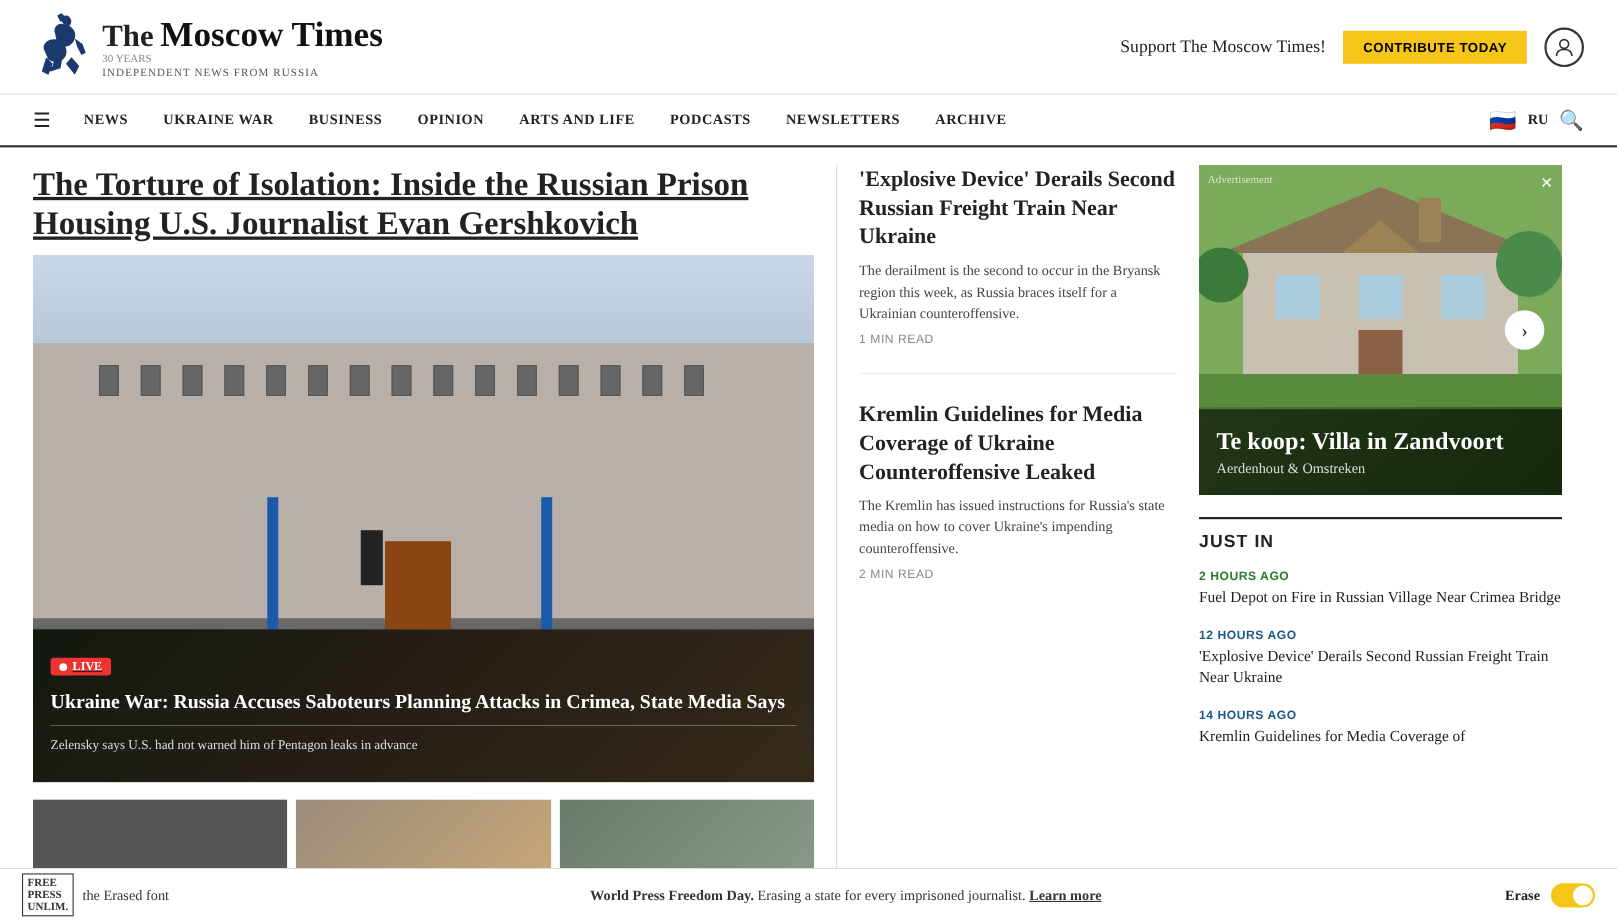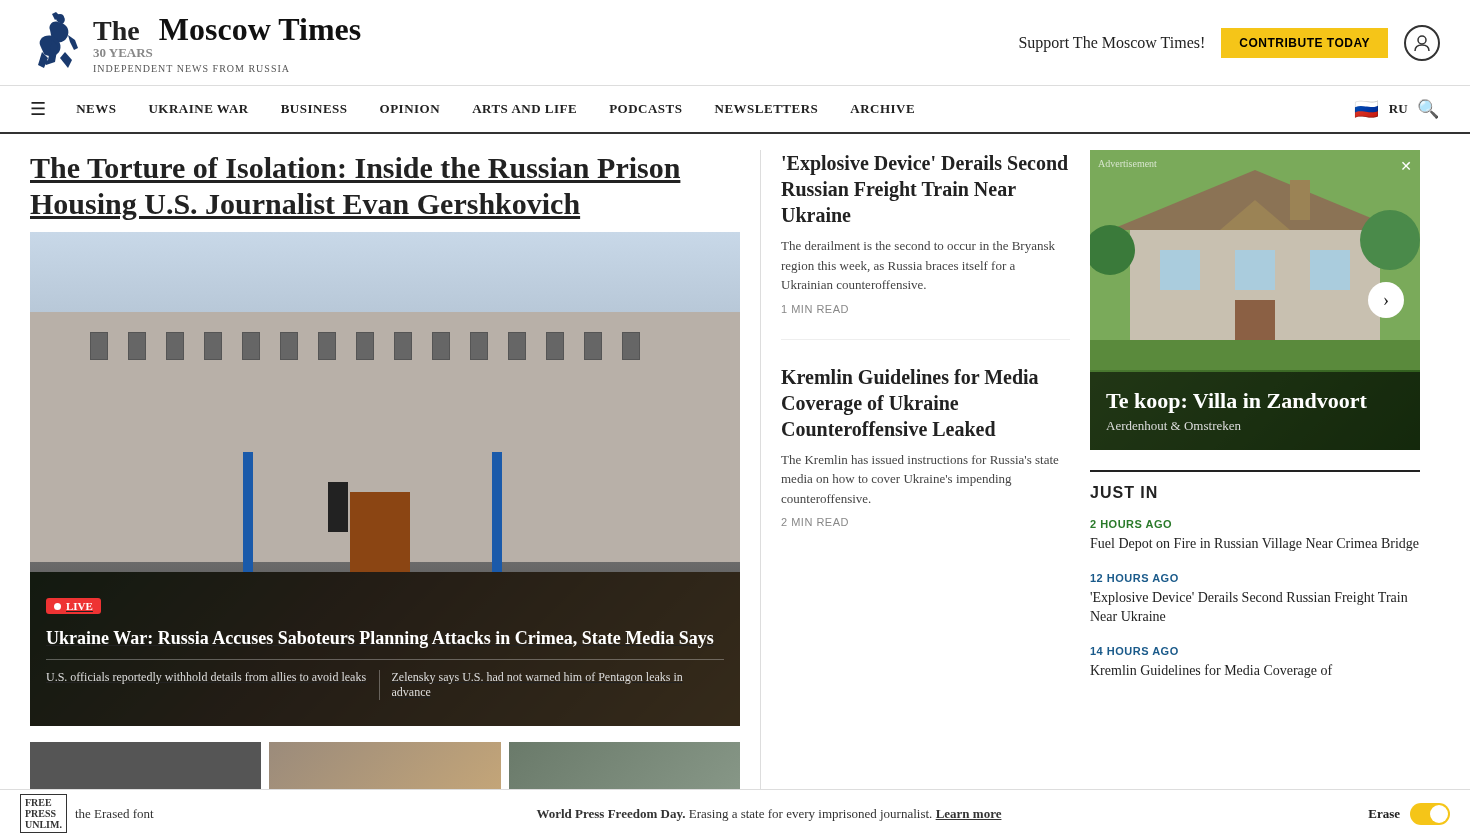--- a/index.html
+++ b/index.html
@@ -108,21 +108,21 @@
       <path d="M38 25 L45 30 L48 38 L44 40 L40 32 Z" fill="#1a3a6e"></path>
       <path d="M25 10 L22 4 L26 2 L30 6 Z" fill="#1a3a6e"></path>
       <circle cx="30" cy="8" r="4" fill="#1a3a6e"></circle>
       <path d="M8 55 L12 42 L18 48 L14 58 Z" fill="#1a3a6e"></path>
       <path d="M30 48 L35 42 L42 50 L38 58 Z" fill="#1a3a6e"></path>
     </svg>
     <div class="logo-text-block">
       <div class="logo-main">
         <span class="logo-the">
           <span>The</span>
-          <span class="logo-years" style="font-size:13px; color:#888; font-weight:bold; display:block; margin-top:-2px;">30 YEARS</span>
+          <span class="logo-years" style="font-size:10px; color:#888; font-weight:normal; display:block; margin-top:-2px;">30 YEARS</span>
         </span>
         <span class="logo-mt">Moscow Times</span>
       </div>
       <span class="logo-sub">Independent News From Russia</span>
     </div>
   </div>
 
   <div class="header-right">
     <div style="font-size:16px; font-family:Georgia,serif;">
       <span>Support The Moscow Times!</span>
@@ -192,21 +192,20 @@
     <div class="live-section">
       <div class="live-bar">
         <div style="display:flex; align-items:center; gap:10px; margin-bottom:8px;">
           <span class="live-badge">
             <span class="live-dot"></span>
             <span>LIVE</span>
           </span>
         </div>
         <div class="live-headline">Ukraine War: Russia Accuses Saboteurs Planning Attacks in Crimea, State Media Says</div>
         <div class="live-tickers">
-          <div class="live-ticker">U.S. officials reportedly withhold details from allies to avoid leaks</div>
           <div class="live-ticker">Zelensky says U.S. had not warned him of Pentagon leaks in advance</div>
         </div>
       </div>
     </div>
 
     <div class="bottom-row" style="padding: 16px 0 0; display:flex; gap:8px;">
       <div style="flex:1; height:80px; background:#555;"></div>
       <div style="flex:1; height:80px; background: linear-gradient(135deg, #9b8b7b 0%, #c8a878 100%);"></div>
       <div style="flex:1; height:80px; background: linear-gradient(135deg, #6a7a6a 0%, #8a9a8a 100%);"></div>
     </div>

